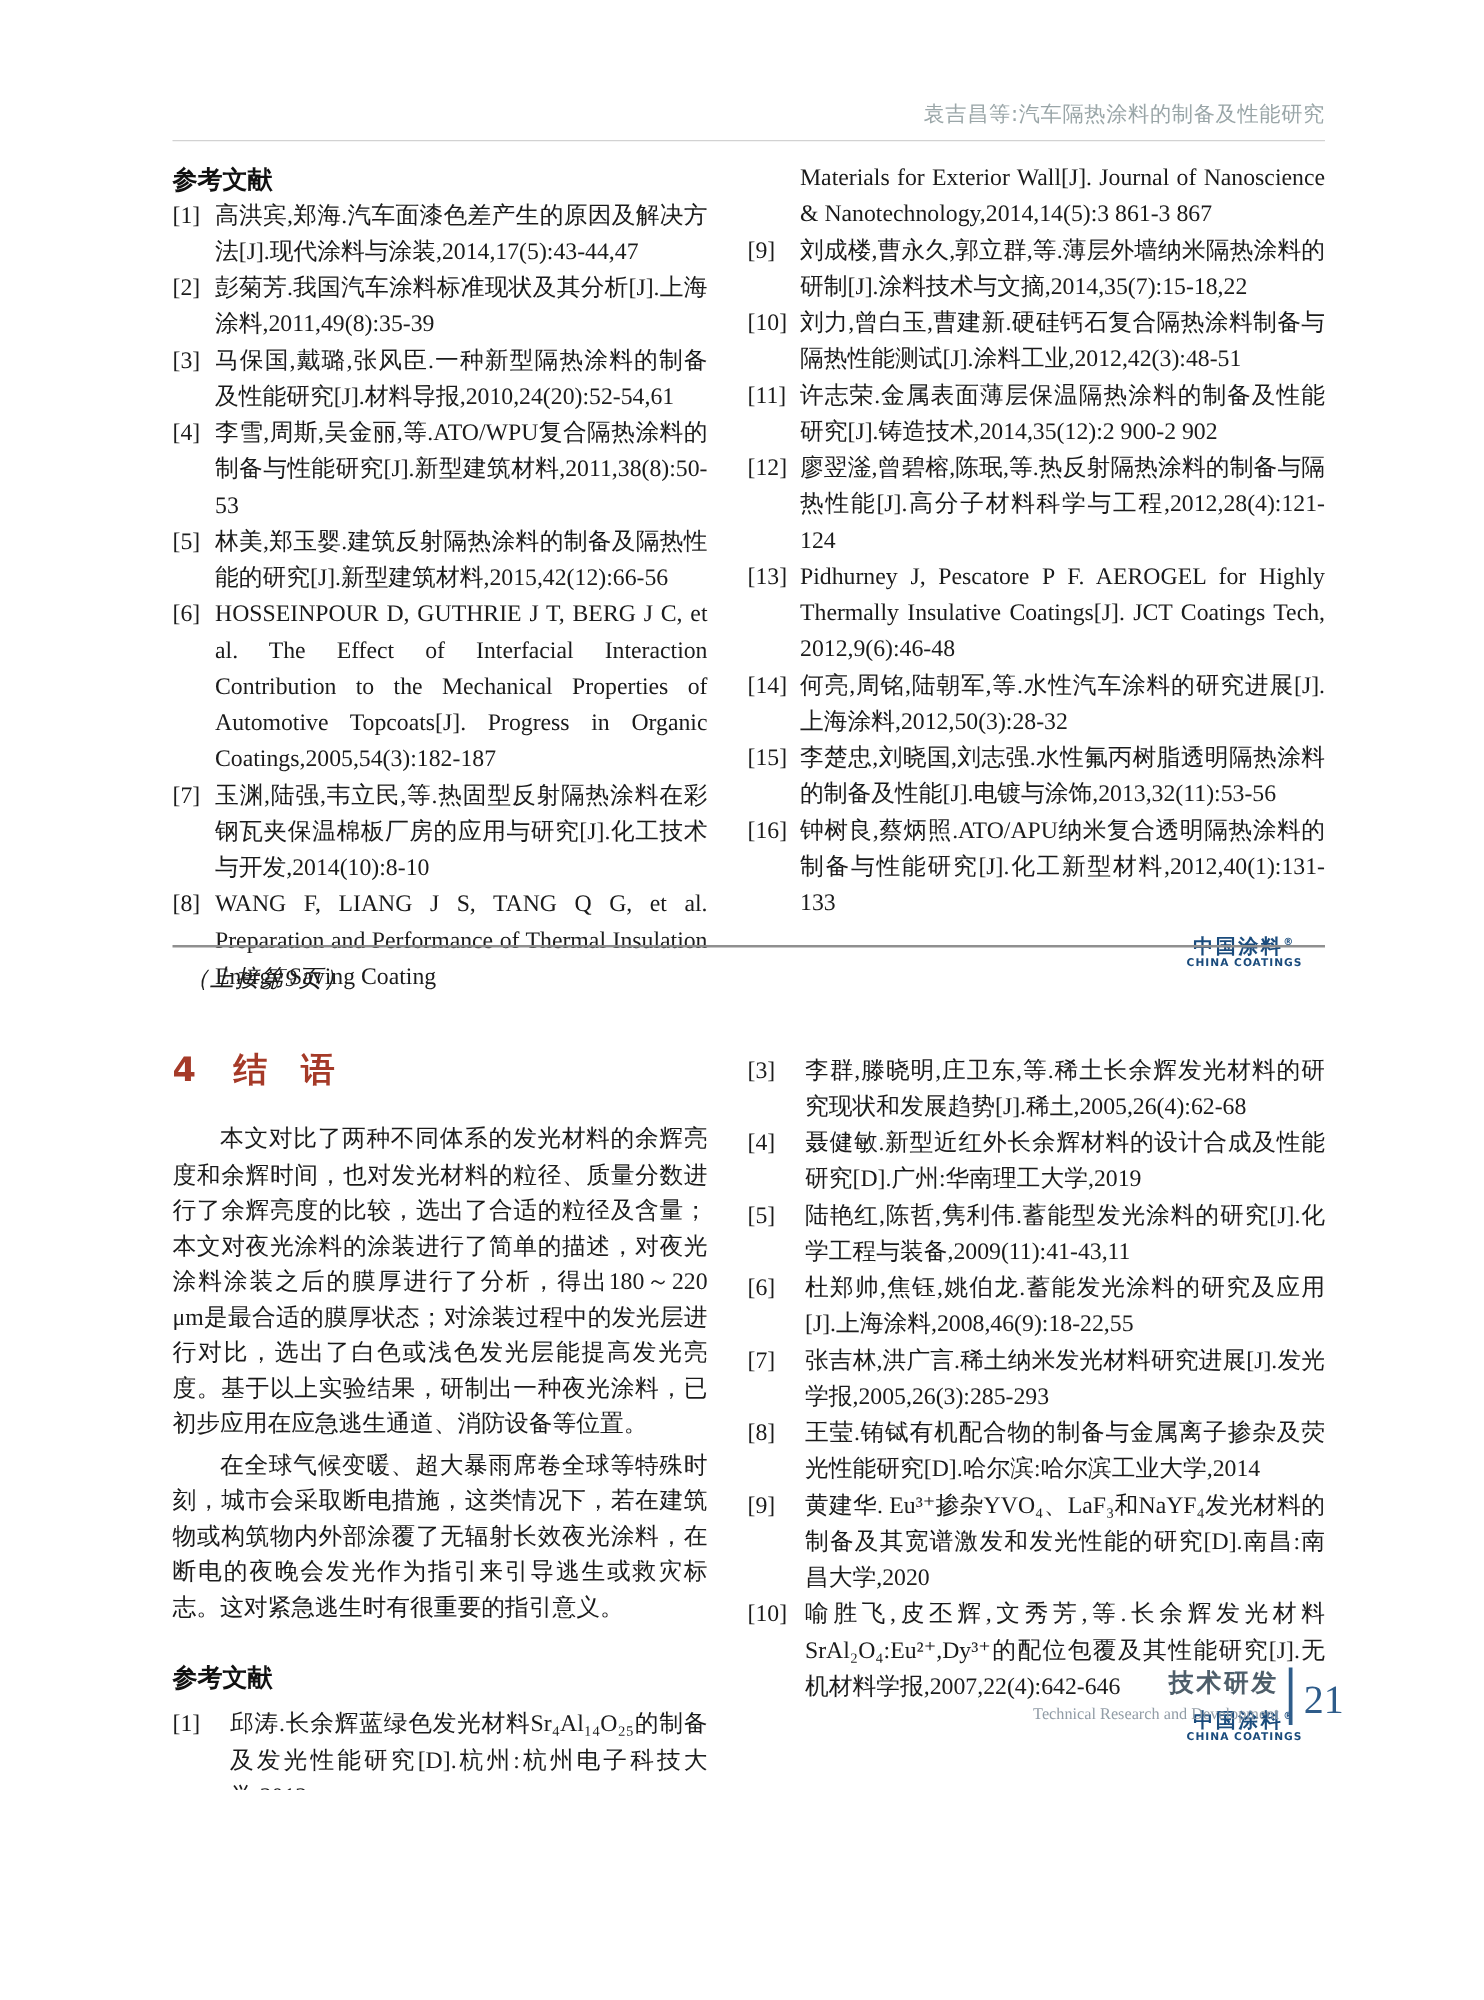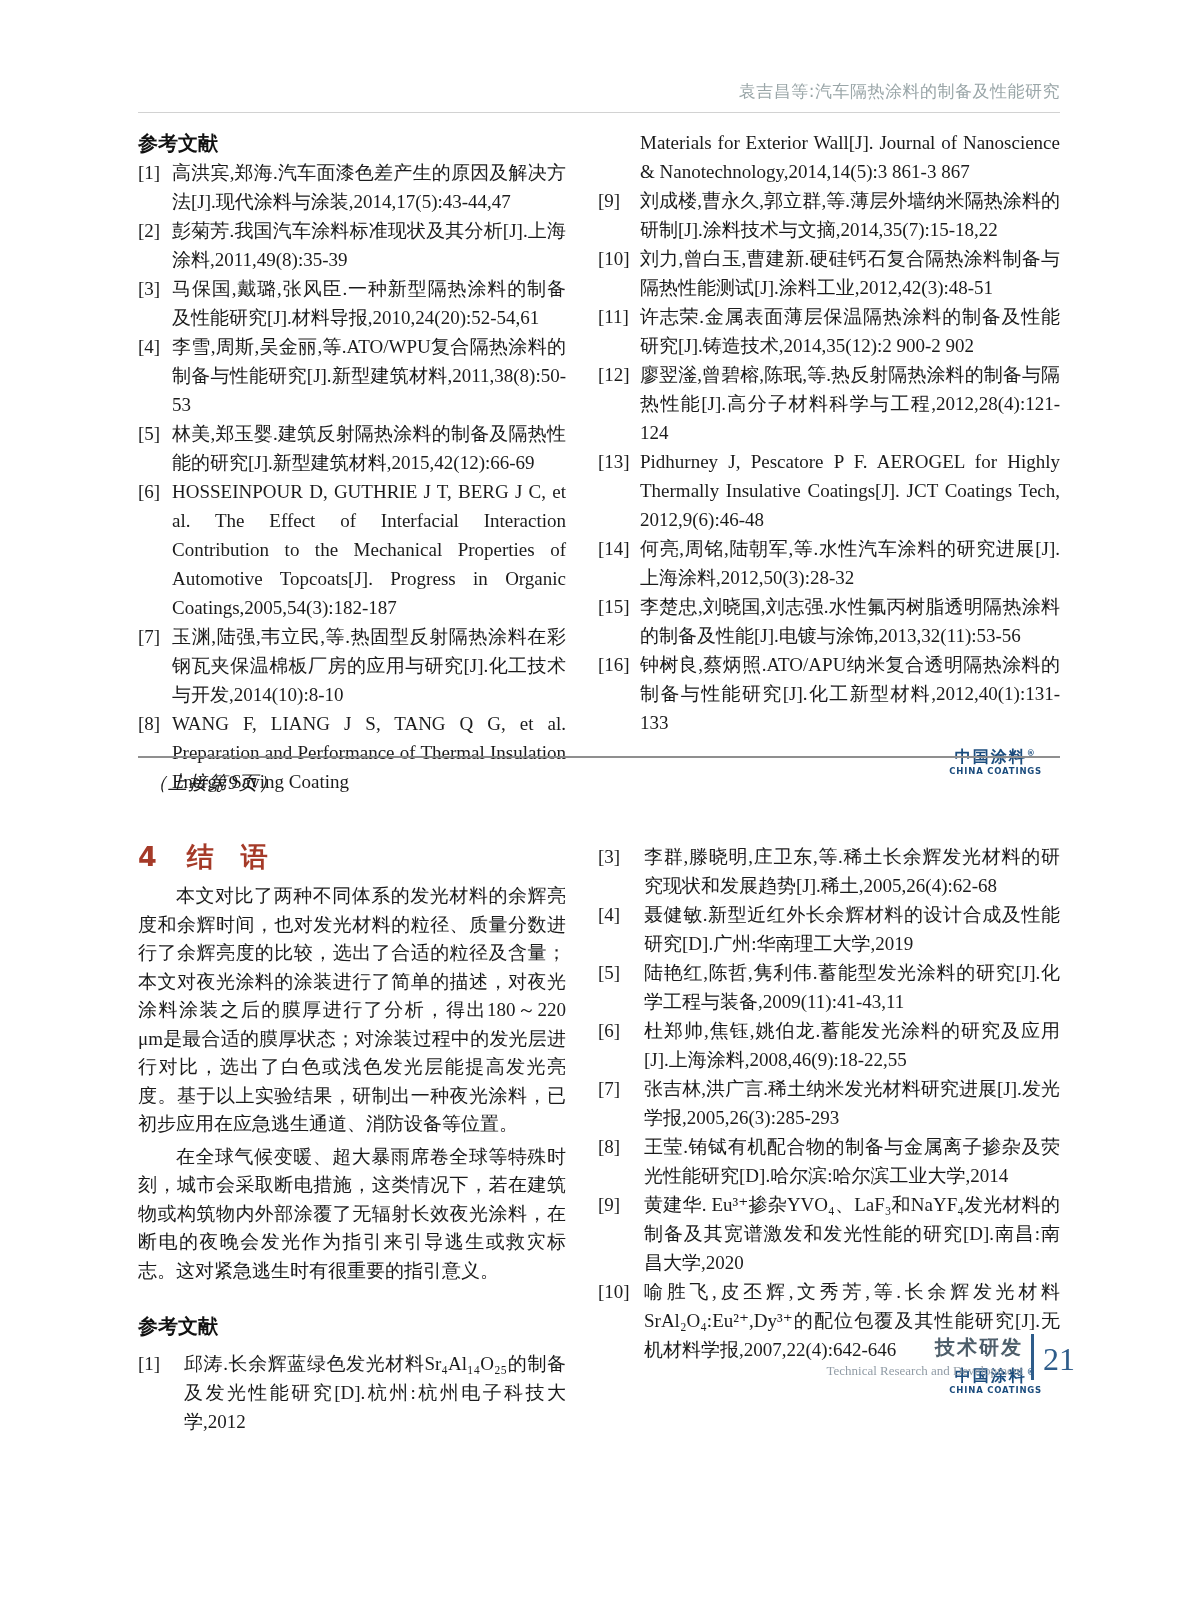--- a/index.html
+++ b/index.html
@@ -44,21 +44,21 @@
   .logo .zh { font-size:16px; font-weight:bold; letter-spacing:2px; line-height:18px; }
   .logo .zh sup { font-size:8px; }
   .logo .en { font-size:8.5px; font-weight:bold; letter-spacing:0.8px; line-height:11px; }
 
   
   .mid-rule { position:absolute; top:756px; left:138px; width:922px; height:2px; background:#8f8f8f; }
   .cont-note { position:absolute; top:770px; left:148px; font-size:19px; font-style:italic; letter-spacing:1px; }
 
   
   .conc-heading {
-    margin-top:20px; margin-bottom:8px;
+    margin-top:20px; margin-bottom:24px;
     font-family:"DejaVu Sans","Liberation Sans",sans-serif;
     font-weight:bold; font-size:27px; line-height:34px; color:#a53a28;
   }
   .conc-heading .hnum { display:inline-block; }
   .conc-heading .htitle { display:inline-block; margin-left:30px; }
   .para { font-size:19px; line-height:28.5px; text-align:justify; text-indent:2em; margin-bottom:4px; }
   .sec2-ref-heading { margin-top:26px; margin-bottom:8px; }
   .col-r.sec2 { padding-top:22px; }
   .logo-wrap.bottom { }
   .sec1-logo { margin-top:8px; }
@@ -107,21 +107,21 @@
         <div class="ref">
             <span class="num">[3]</span>
             <span class="txt">马保国,戴璐,张风臣.一种新型隔热涂料的制备及性能研究[J].材料导报,2010,24(20):52-54,61</span>
           </div>
         <div class="ref">
             <span class="num">[4]</span>
             <span class="txt">李雪,周斯,吴金丽,等.ATO/WPU复合隔热涂料的制备与性能研究[J].新型建筑材料,2011,38(8):50-53</span>
           </div>
         <div class="ref">
             <span class="num">[5]</span>
-            <span class="txt">林美,郑玉婴.建筑反射隔热涂料的制备及隔热性能的研究[J].新型建筑材料,2015,42(12):66-69</span>
+            <span class="txt">林美,郑玉婴.建筑反射隔热涂料的制备及隔热性能的研究[J].新型建筑材料,2015,42(12):66-56</span>
           </div>
         <div class="ref">
             <span class="num">[6]</span>
             <span class="txt">HOSSEINPOUR D, GUTHRIE J T, BERG J C, et al. The Effect of Interfacial Interaction Contribution to the Mechanical Properties of Automotive Topcoats[J]. Progress in Organic Coatings,2005,54(3):182-187</span>
           </div>
         <div class="ref">
             <span class="num">[7]</span>
             <span class="txt">玉渊,陆强,韦立民,等.热固型反射隔热涂料在彩钢瓦夹保温棉板厂房的应用与研究[J].化工技术与开发,2014(10):8-10</span>
           </div>
         <div class="ref">

